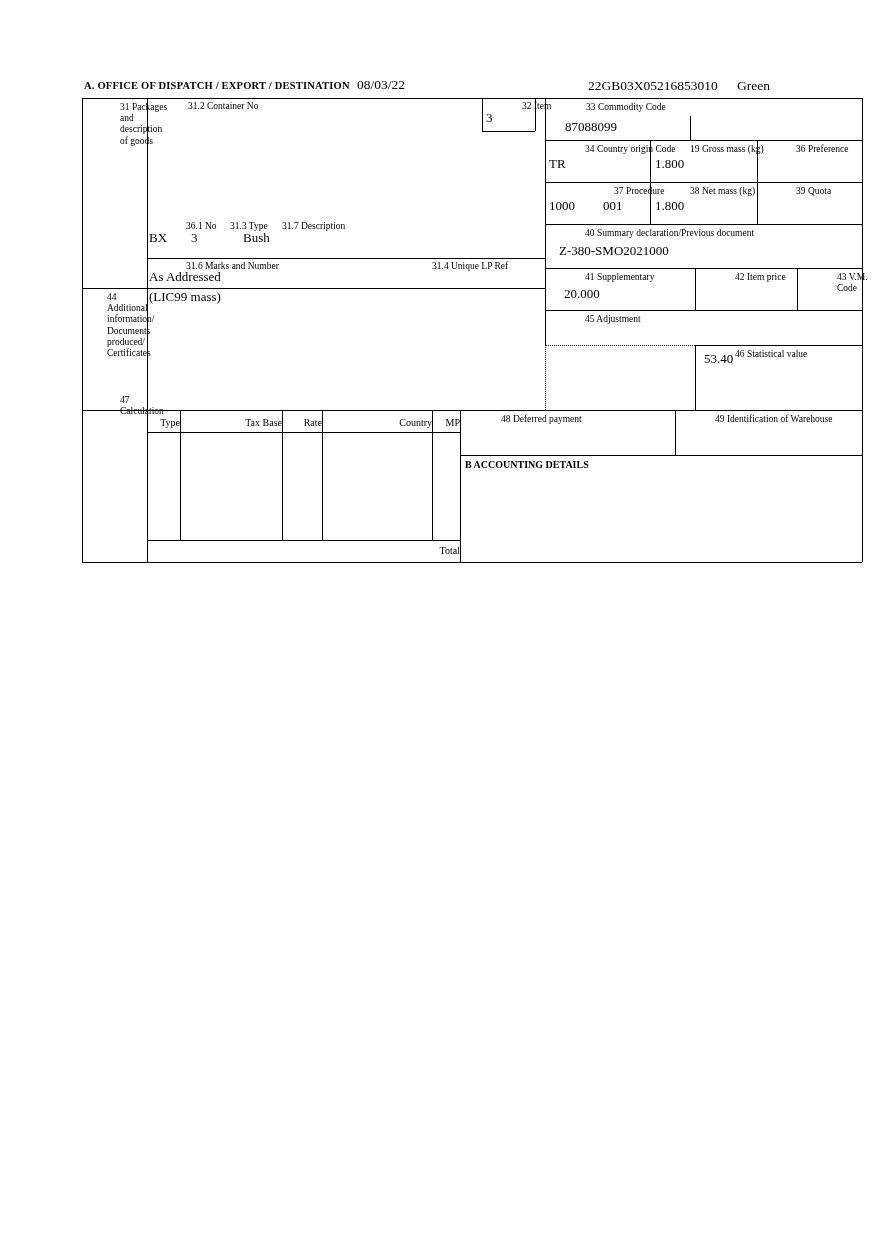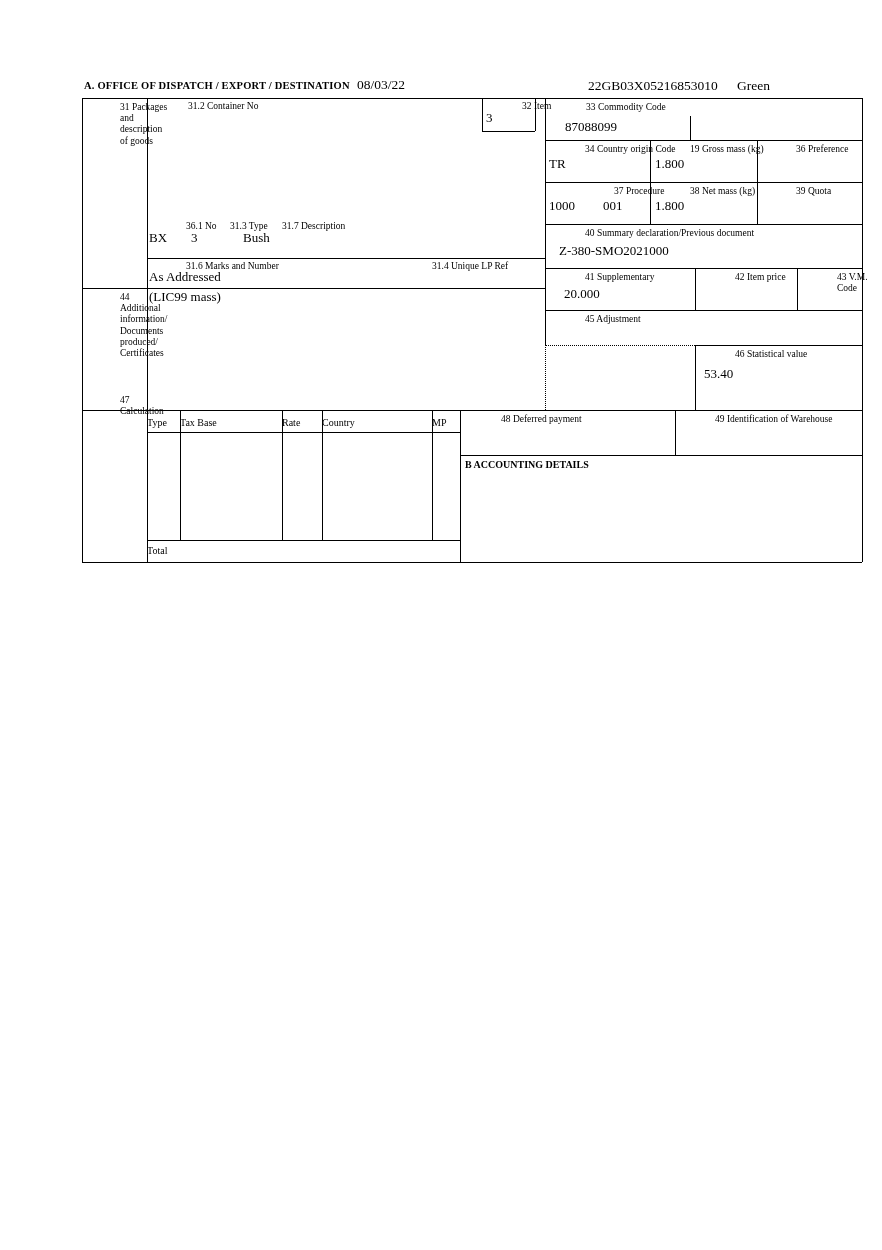--- a/index.html
+++ b/index.html
@@ -6,21 +6,21 @@
   .page { position:relative; width:882px; height:1250px; background:#ffffff;
           font-family:"Liberation Serif", serif; color:#000; overflow:hidden; }
   .hl { position:absolute; height:0; border-top:1px solid #000; }
   .hl.dot { border-top:1px dotted #000; }
   .vl { position:absolute; width:0; border-left:1px solid #000; }
   .vl.dot { border-left:1px dotted #000; }
   .lbl { position:absolute; font-size:9.5px; line-height:1.18; white-space:pre-line;margin-left:36px; }
   .val { position:absolute; font-size:13px; line-height:1.1; white-space:pre; }
   .hdr-a { position:absolute; font-size:10.5px; font-weight:bold; letter-spacing:0.2px; }
   .hdr-val { position:absolute; font-size:13.5px; }
-  .th { position:absolute; font-size:10px; text-align:left; }
+  .th { position:absolute; font-size:10px; text-align:right; }
   .b-label { position:absolute; font-size:10px; font-weight:bold;font-family:Liberation Serif, serif; }
 </style>
 </head>
 <body>
 
 <div class="page">
 
   <div class="hdr-a" style="left:84px;top:80px">A.  OFFICE OF DISPATCH / EXPORT / DESTINATION</div>
   <div class="hdr-val" style="left:357px;top:77px">08/03/22</div>
   <div class="hdr-val" style="left:588px;top:78px">22GB03X05216853010</div>
@@ -78,21 +78,21 @@
   <div class="lbl" style="left:760px;top:186px">39 Quota</div>
   <div class="lbl" style="left:549px;top:228px">40 Summary declaration/Previous document</div>
   <div class="lbl" style="left:150px;top:221px">36.1 No</div>
   <div class="lbl" style="left:194px;top:221px">31.3 Type</div>
   <div class="lbl" style="left:246px;top:221px">31.7 Description</div>
   <div class="lbl" style="left:150px;top:261px">31.6 Marks and Number</div>
   <div class="lbl" style="left:396px;top:261px">31.4 Unique LP Ref</div>
   <div class="lbl" style="left:549px;top:272px">41 Supplementary</div>
   <div class="lbl" style="left:699px;top:272px">42 Item price</div>
   <div class="lbl" style="left:801px;top:272px">43 V.M. Code</div>
-  <div class="lbl" style="left:84px;top:292px;width:44px">44
+  <div class="lbl" style="left:71px;top:292px;width:44px">44
 Additional
 information/
 Documents
 produced/
 Certificates</div>
   <div class="lbl" style="left:549px;top:314px">45 Adjustment</div>
   <div class="lbl" style="left:699px;top:349px">46 Statistical value</div>
   <div class="lbl" style="left:84px;top:395px;width:62px">47
 Calculation</div>
   <div class="lbl" style="left:465px;top:414px">48 Deferred payment</div>
@@ -106,21 +106,21 @@
   <div class="val" style="left:549px;top:199px">1000</div>
   <div class="val" style="left:603px;top:199px">001</div>
   <div class="val" style="left:655px;top:199px">1.800</div>
   <div class="val" style="left:559px;top:244px">Z-380-SMO2021000</div>
   <div class="val" style="left:149px;top:231px">BX</div>
   <div class="val" style="left:191px;top:231px">3</div>
   <div class="val" style="left:243px;top:231px">Bush</div>
   <div class="val" style="left:149px;top:270px">As Addressed</div>
   <div class="val" style="left:149px;top:290px">(LIC99 mass)</div>
   <div class="val" style="left:564px;top:287px">20.000</div>
-  <div class="val" style="left:704px;top:367px">53.40</div>
+  <div class="val" style="left:704px;top:352px">53.40</div>
 
   <div class="th" style="left:147px;top:417px;width:33px">Type</div>
   <div class="th" style="left:180px;top:417px;width:102px">Tax Base</div>
   <div class="th" style="left:282px;top:417px;width:40px">Rate</div>
   <div class="th" style="left:322px;top:417px;width:110px">Country</div>
   <div class="th" style="left:432px;top:417px;width:28px">MP</div>
   <div class="th" style="left:147px;top:545px;width:313px">Total</div>
 
 </div>
 

